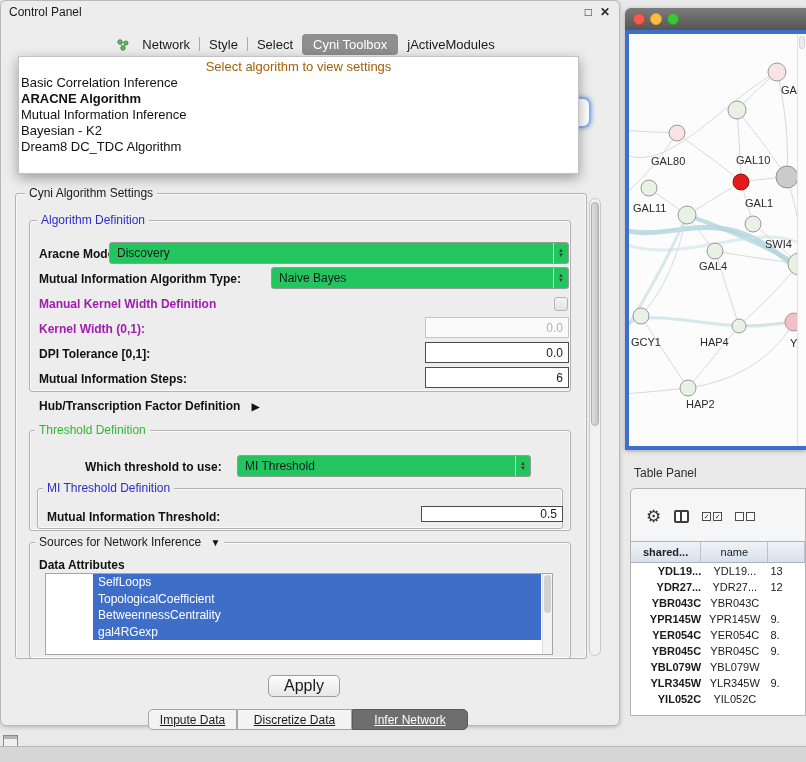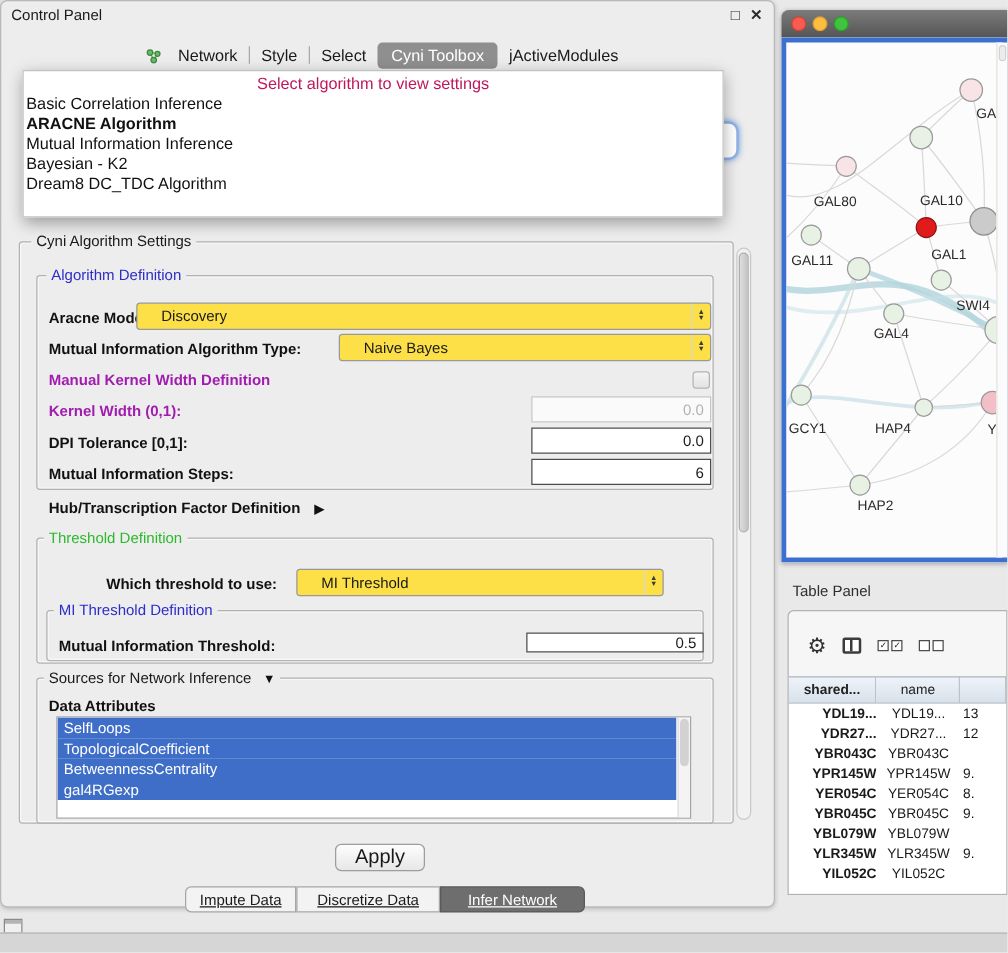--- a/index.html
+++ b/index.html
@@ -30,21 +30,21 @@
   .tab-sep { width:1px; height:14px; background:#aaa; }
   .tab.active { background:#8f8f8f; color:#fff; border-radius:4px; padding:3px 11px; }
 
   
   .popup {
     position:absolute; left:17px; top:55px; width:561px; height:118px;
     background:#fff; border:1px solid #c2c2c2; z-index:20;
     box-shadow:0 4px 12px rgba(0,0,0,.35);
     font-size:13px; padding-top:1px;
   }
-  .popup .placeholder { color:#be185d; text-align:center; height:17px; line-height:17px; }
+  .popup .placeholder { color:#a16207; text-align:center; height:17px; line-height:17px; }
   .popup .item { height:16px; line-height:16px; padding-left:2px; color:#111; white-space:nowrap; }
   .popup .item.selected { font-weight:bold; }
 
   .combo-fragment {
     position:absolute; left:556px; top:96px; width:34px; height:31px; z-index:10;
     background:#fff; border:2px solid #8fb2e4; border-radius:8px;
     box-shadow:0 0 5px rgba(92,140,220,.85);
   }
 
   
@@ -53,22 +53,22 @@
     box-shadow:inset 0 0 0 1px rgba(255,255,255,.65);
   }
   .gtitle { position:absolute; background:#ededed; padding:0 4px; font-size:12px; white-space:nowrap; z-index:2; }
   .gtitle.blue { color:#2d2dc9; }
   .gtitle.green { color:#2eb82e; }
 
   .lbl { position:absolute; font-size:12px; font-weight:bold; color:#111; white-space:nowrap; }
   .lbl.dis { color:#a21caf; }
 
   .combo {
-    position:absolute; height:22px; background:#fde047; border:1px solid #999;
-    border-radius:3px; display:flex; align-items:center; font-size:12px; padding-left:19px;
+    position:absolute; height:22px; background:#22c55e; border:1px solid #999;
+    border-radius:3px; display:flex; align-items:center; font-size:12px; padding-left:7px;
   }
   .combo-arrows {
     margin-left:auto; align-self:stretch; width:15px; display:flex; flex-direction:column;
     align-items:center; justify-content:center; color:#3b3b3b; border-left:1px solid #d6d6d6;
   }
   .combo-arrows span { font-size:6px; line-height:5px; }
 
   .field {
     position:absolute; height:21px; background:#fff; border:1px solid #4c4c4c;
     font-size:12px; display:flex; align-items:center; justify-content:flex-end; padding:0 5px;
@@ -78,21 +78,21 @@
   .checkbox {
     position:absolute; width:14px; height:14px; border:1px solid #b4b4b4; border-radius:3px;
     background:linear-gradient(#f4f4f4,#e3e3e3);
   }
 
   .tri { font-size:10px; color:#111; }
 
   
   .attr-list {
     position:absolute; left:44px; top:572px; width:508px; height:82px;
-    background:#fff; border:1px solid #a6a6a6; overflow:hidden; font-size:12px;
+    background:#fff; border:1px solid #a6a6a6; overflow:hidden; font-size:12px;padding-left:47px;
   }
   .attr-item { height:16.5px; line-height:16.5px; padding-left:5px; width:calc(100% - 11px); white-space:nowrap; }
   .attr-item.sel { background:#3e6ec8; color:#fff; }
   .attr-scroll { position:absolute; right:0; top:0; width:10px; height:100%; background:#f4f4f4; border-left:1px solid #ddd; }
   .attr-thumb { position:absolute; left:1px; top:1px; width:7px; height:38px; background:#d2d2d2; border-radius:4px; }
 
   
   .v-scroll {
     position:absolute; left:588px; top:197px; width:12px; height:458px;
     background:#f1f1f1; border:1px solid #c9c9c9; border-radius:6px;

